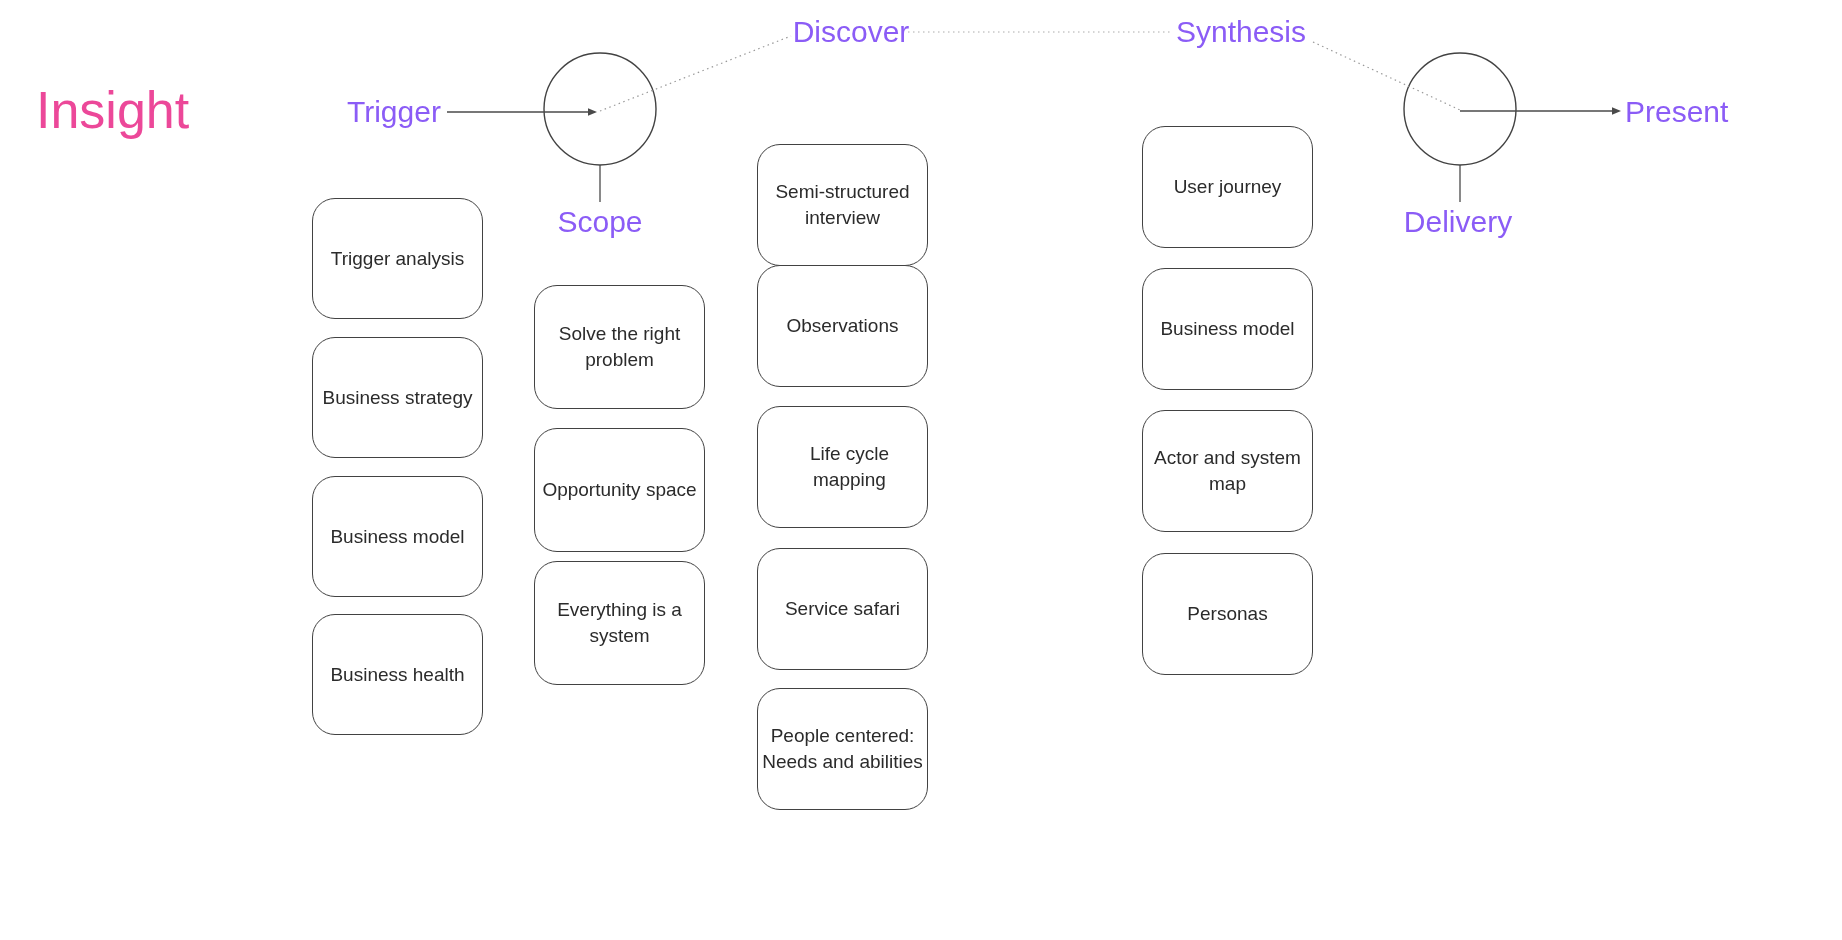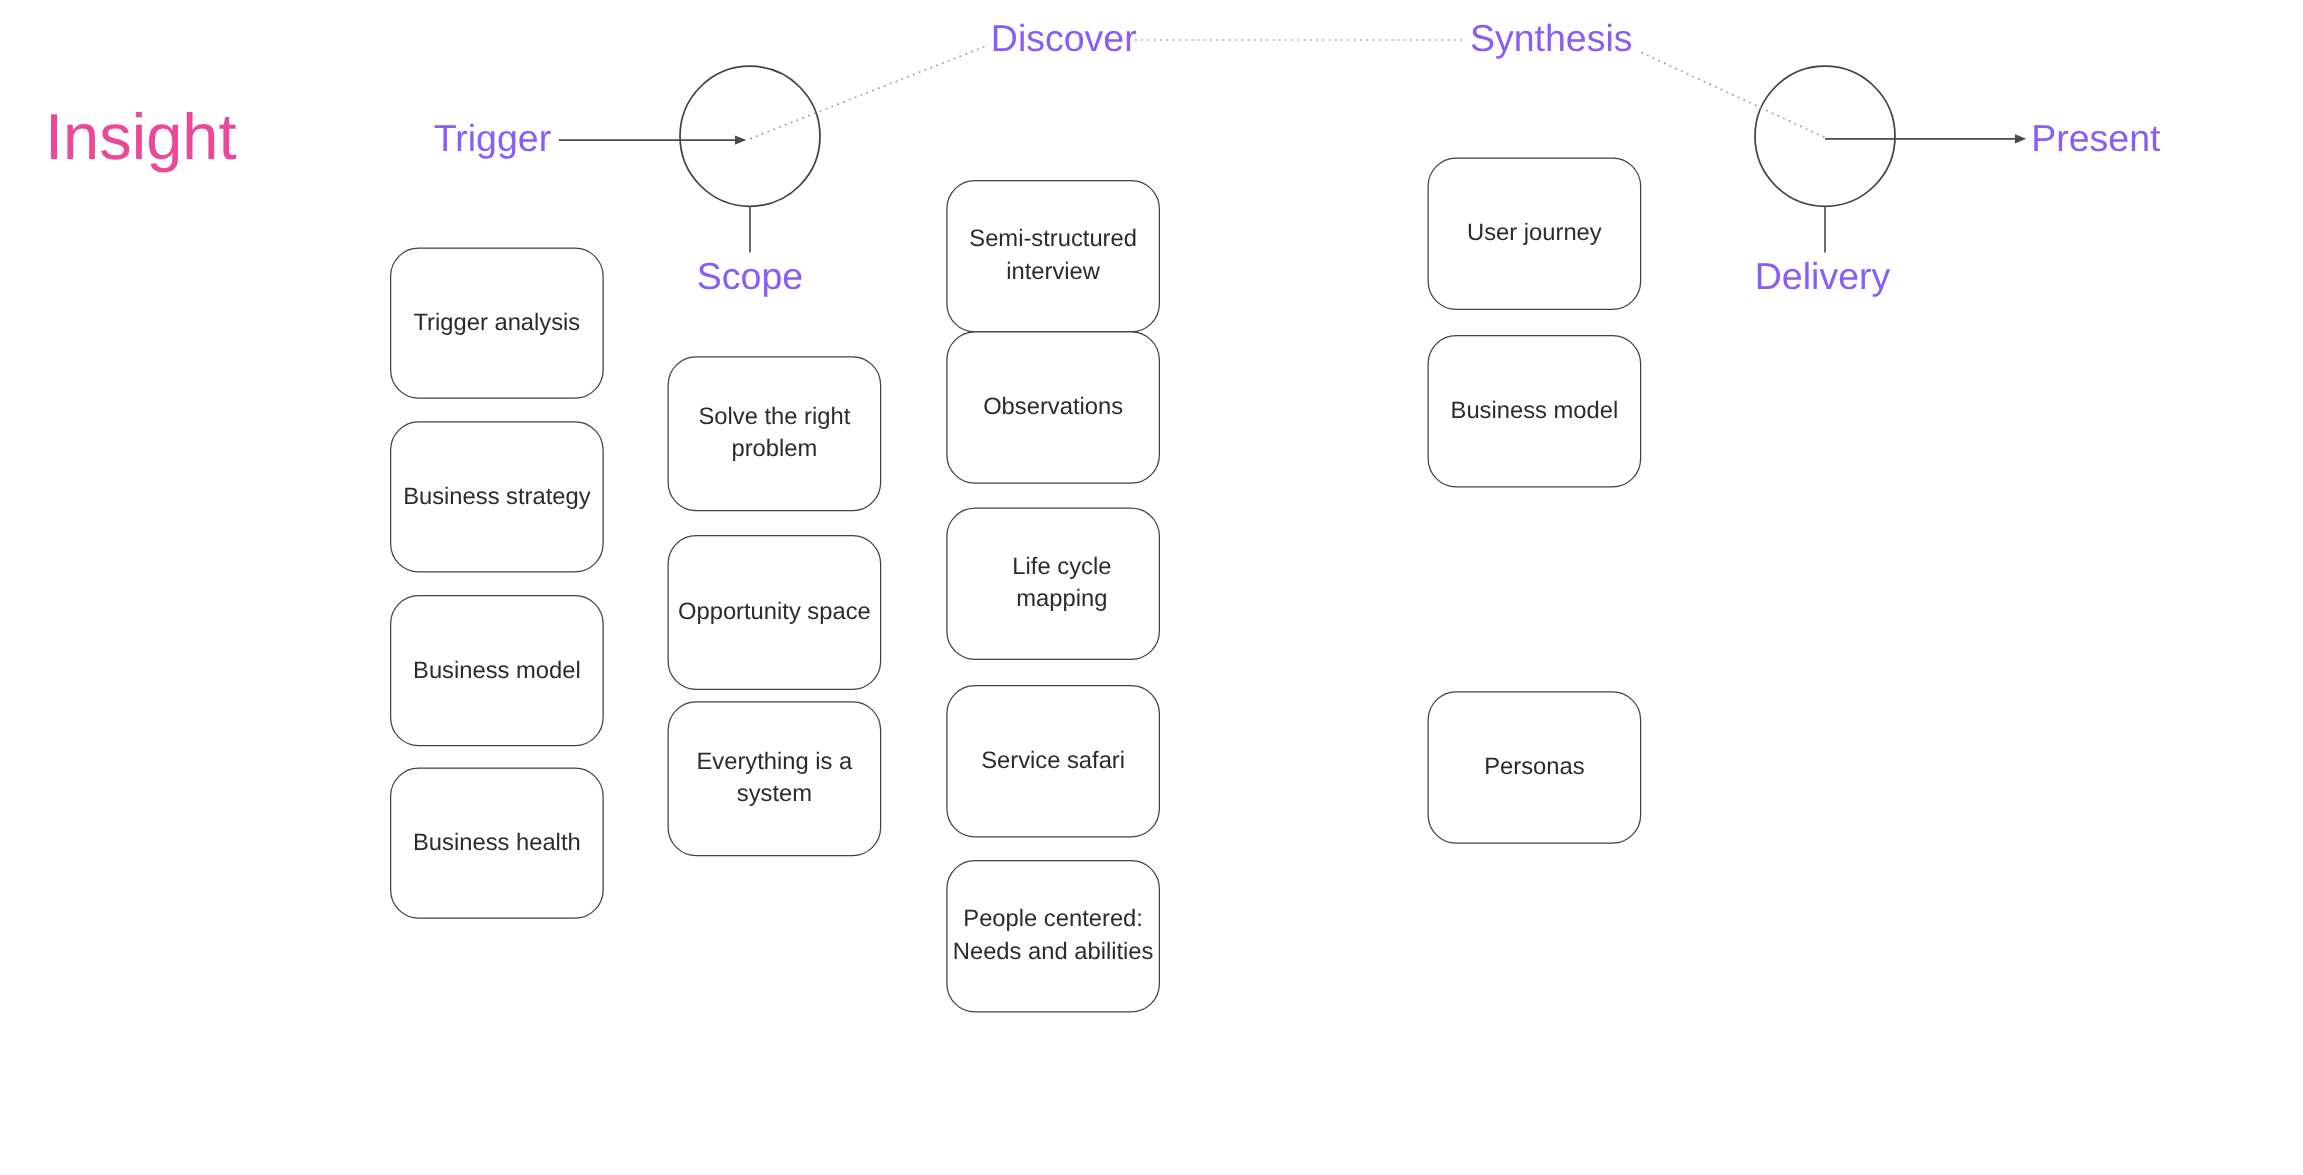--- a/index.html
+++ b/index.html
@@ -135,17 +135,20 @@
   <div class="method-box col3" style="top:688px;">
     <span>People centered: Needs and abilities</span>
   </div>
 
   <div class="method-box col4" style="top:126px;">
     <span>User journey</span>
   </div>
   <div class="method-box col4" style="top:268px;">
     <span>Business model</span>
   </div>
+  <div class="method-box col4" style="top:410px;">
+    <span>Actor and system map</span>
+  </div>
   <div class="method-box col4" style="top:553px;">
     <span>Personas</span>
   </div>
 
 </div>
 
 </body></html>

